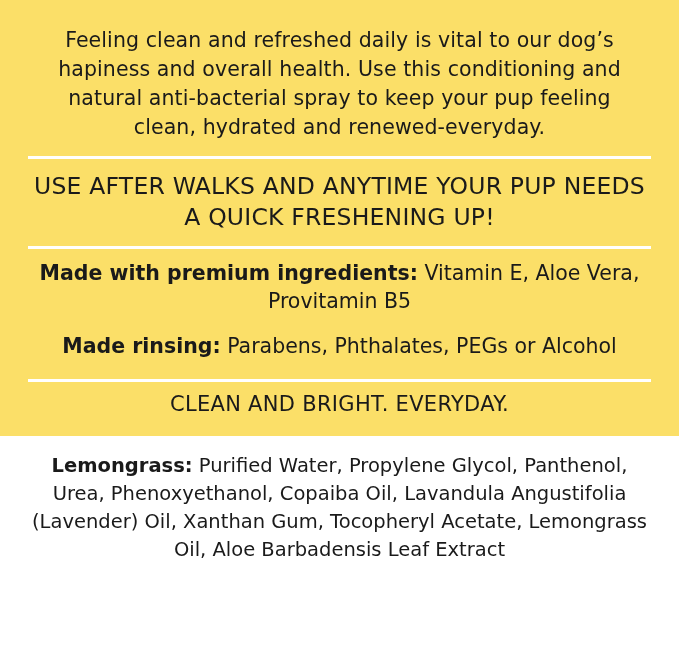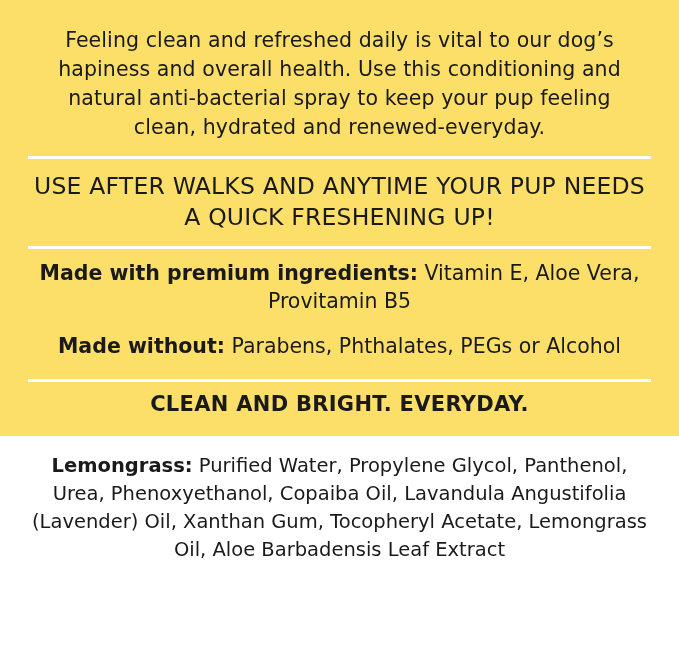--- a/index.html
+++ b/index.html
@@ -70,21 +70,21 @@
   .block.directions {
     margin-bottom: 14px;
   }
   .block b,
   .lead {
     font-weight: 700;
   }
   .tagline {
     text-align: center;
     font-size: 21px;
-    font-weight: 700;
+    font-weight: 400;
     letter-spacing: 0.3px;
     margin: 4px 0 6px 0;
     text-transform: uppercase;
   }
   .ingredients-list {
     text-align: center;
     font-size: 19.5px;
     line-height: 1.45;
     margin: 0;
   }
@@ -99,21 +99,21 @@
     <p class="intro">Feeling clean and refreshed daily is vital to our dog’s hapiness and overall health. Use this conditioning and natural anti-bacterial spray to keep your pup feeling clean, hydrated and renewed-everyday.</p>
 
     <hr class="rule">
 
     <p class="headline">USE AFTER WALKS AND ANYTIME YOUR PUP NEEDS A QUICK FRESHENING UP!</p>
 
     <hr class="rule tight">
 
     <p class="block ingredients-premium"><span class="lead">Made with premium ingredients:</span><span> Vitamin E, Aloe Vera, Provitamin B5</span></p>
 
-    <p class="block without"><span class="lead">Made without:</span><span> Parabens, Phthalates, PEGs or Alcohol</span></p>
+    <p class="block without"><span class="lead">Made rinsing:</span><span> Parabens, Phthalates, PEGs or Alcohol</span></p>
 
 
     <hr class="rule tight">
 
     <p class="tagline">CLEAN AND BRIGHT. EVERYDAY.</p>
 
   </div>
 
   <div class="white-panel">
     <p class="ingredients-list"><span class="lead">Lemongrass:</span><span> Purified Water, Propylene Glycol, Panthenol, Urea, Phenoxyethanol, Copaiba Oil, Lavandula Angustifolia (Lavender) Oil, Xanthan Gum, Tocopheryl Acetate, Lemongrass Oil, Aloe Barbadensis Leaf Extract</span></p>

